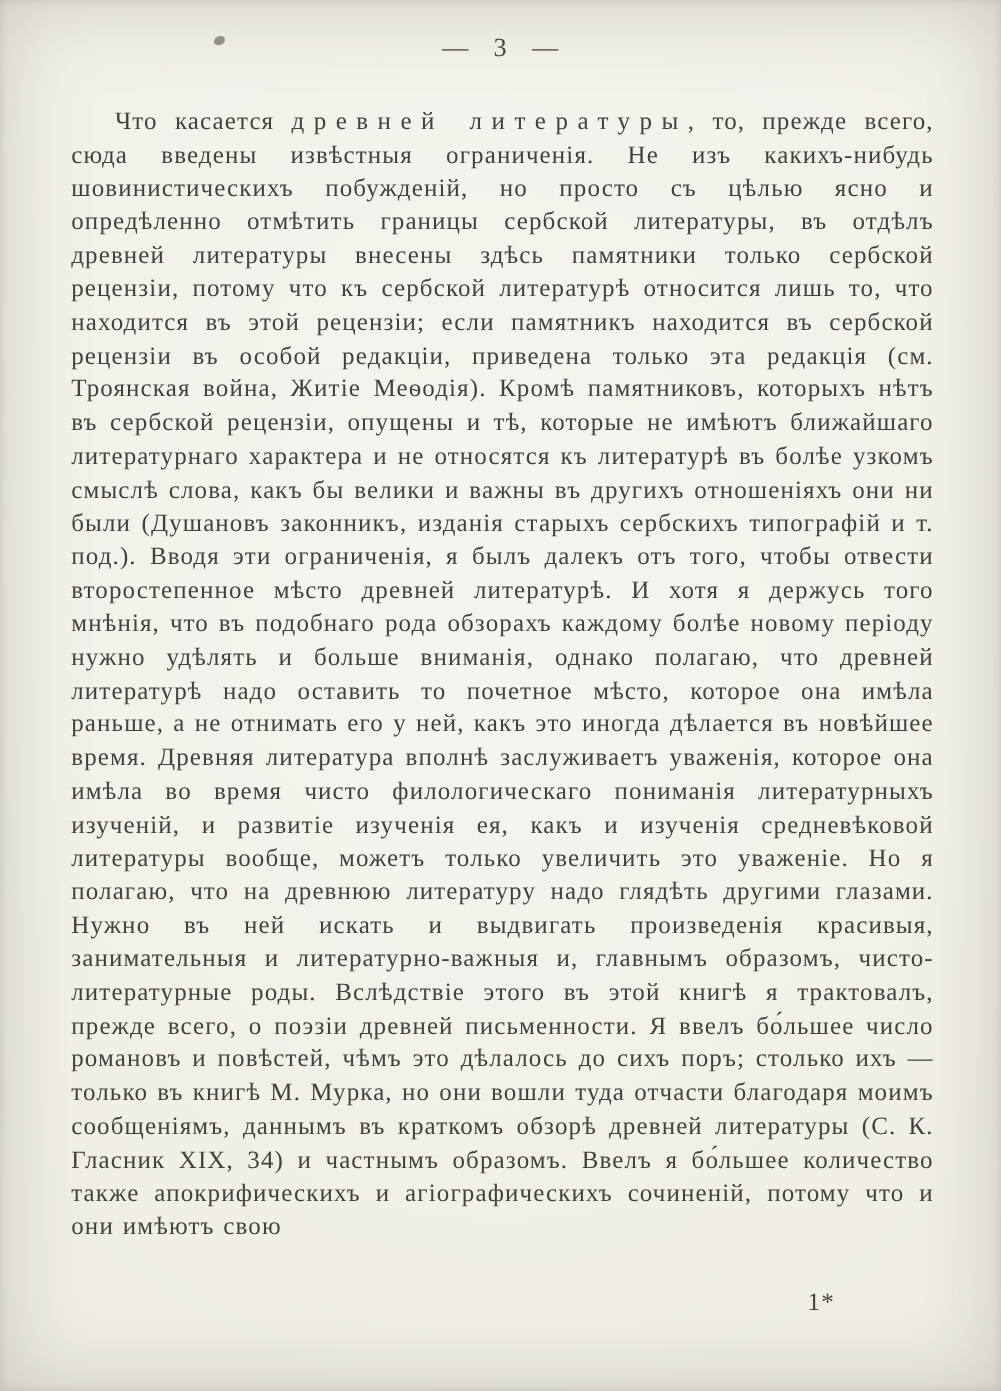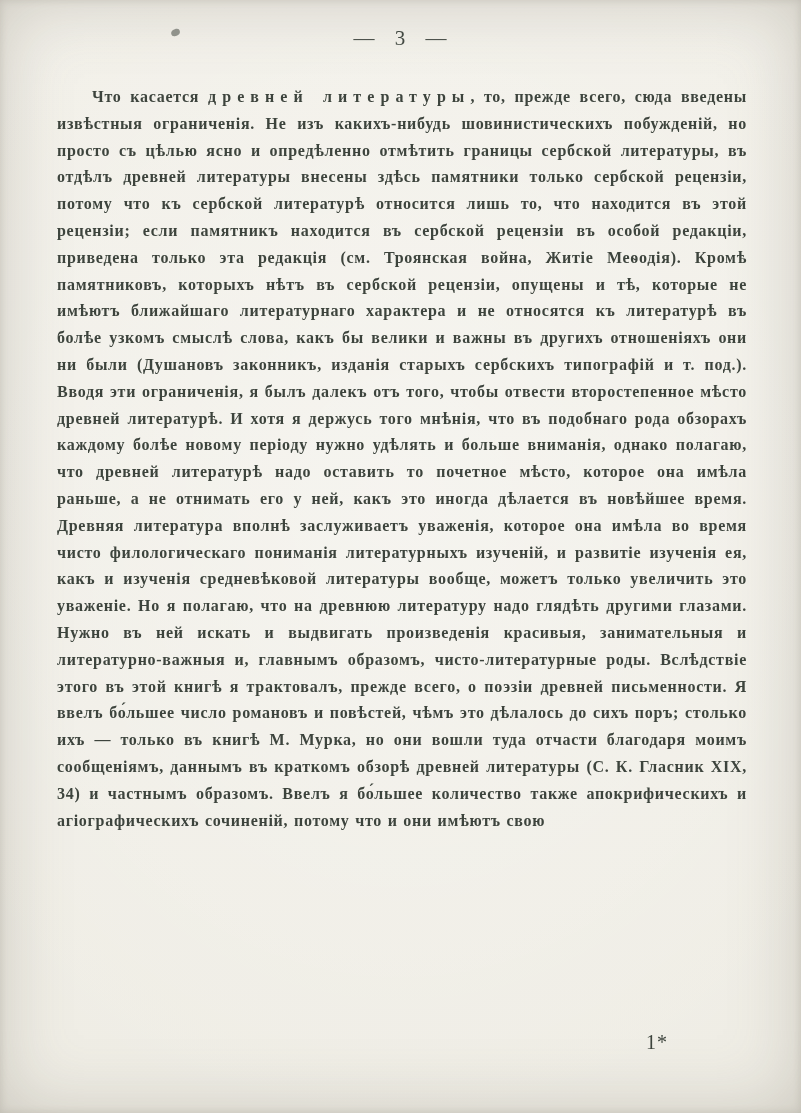--- a/index.html
+++ b/index.html
@@ -34,29 +34,28 @@
     word-spacing: 13px;
     letter-spacing: 1px;
     color: #434a43;
   }
   .body-text {
     position: absolute;
     top: 84px;
     left: 57px;
     width: 690px;
     margin: 0;
-    font-size: 16px;
+    font-size: 20px;
     line-height: 26.8px;
     letter-spacing: 0.045em;
     word-spacing: 0.06em;
     text-align: justify;
     text-indent: 35px;
     color: #3d443d;
     text-rendering: optimizeLegibility;
-    font-weight: bold;
   }
   .spaced-emphasis {
     letter-spacing: 0.38em;
   }
   .signature-mark {
     position: absolute;
     top: 1031px;
     left: 646px;
     font-size: 20px;
     letter-spacing: 1px;

